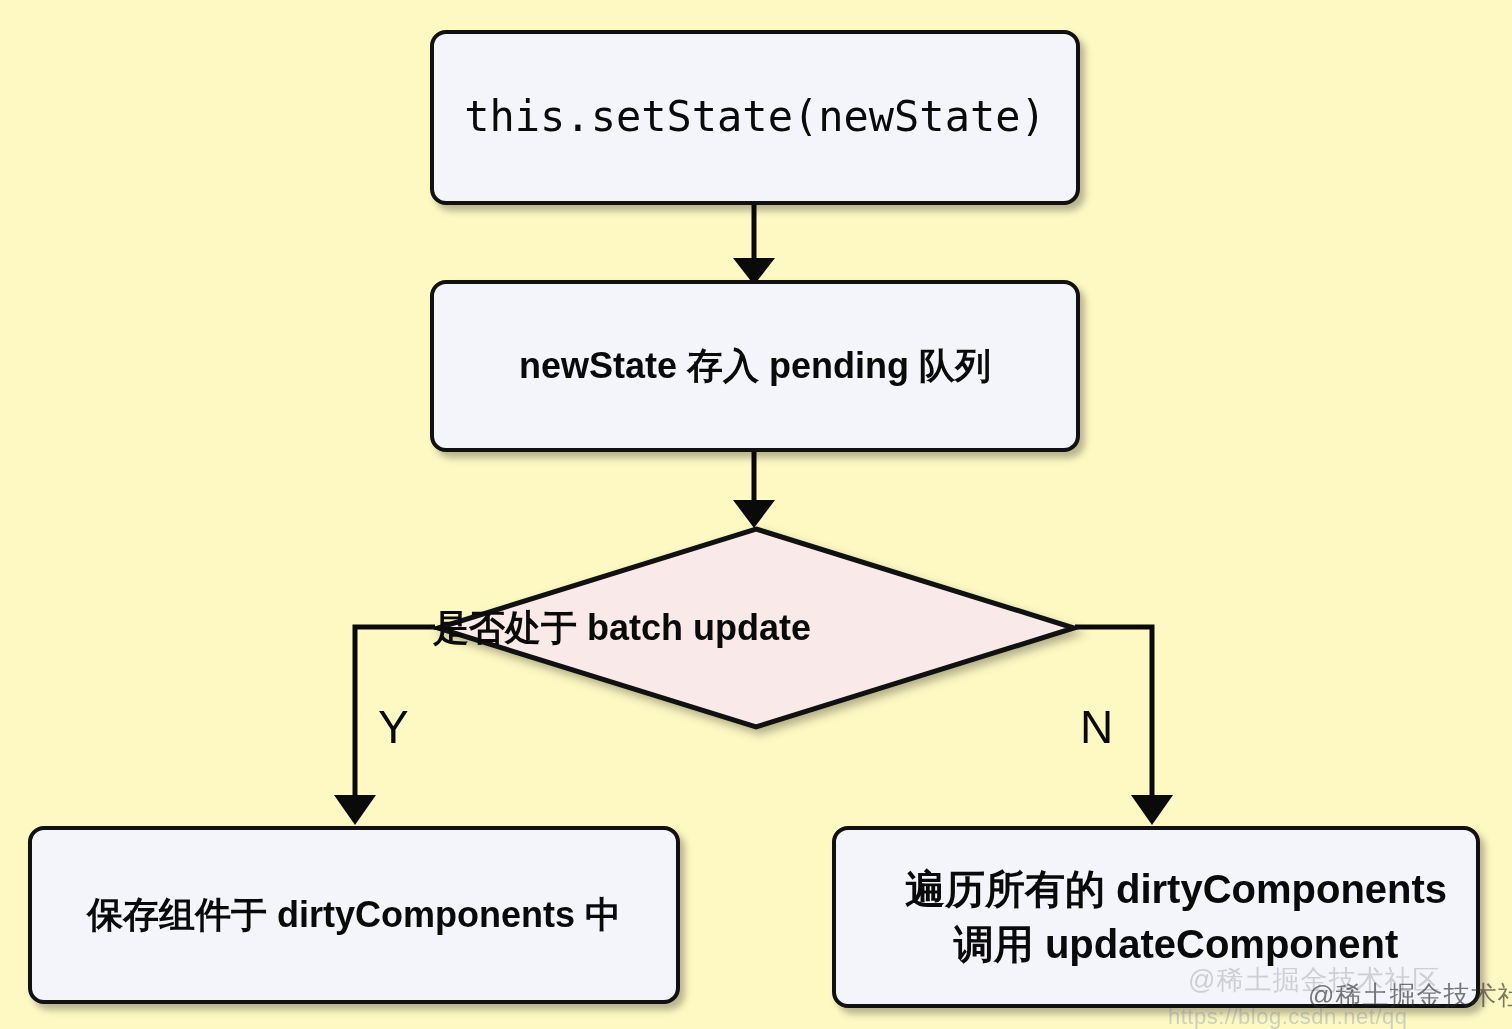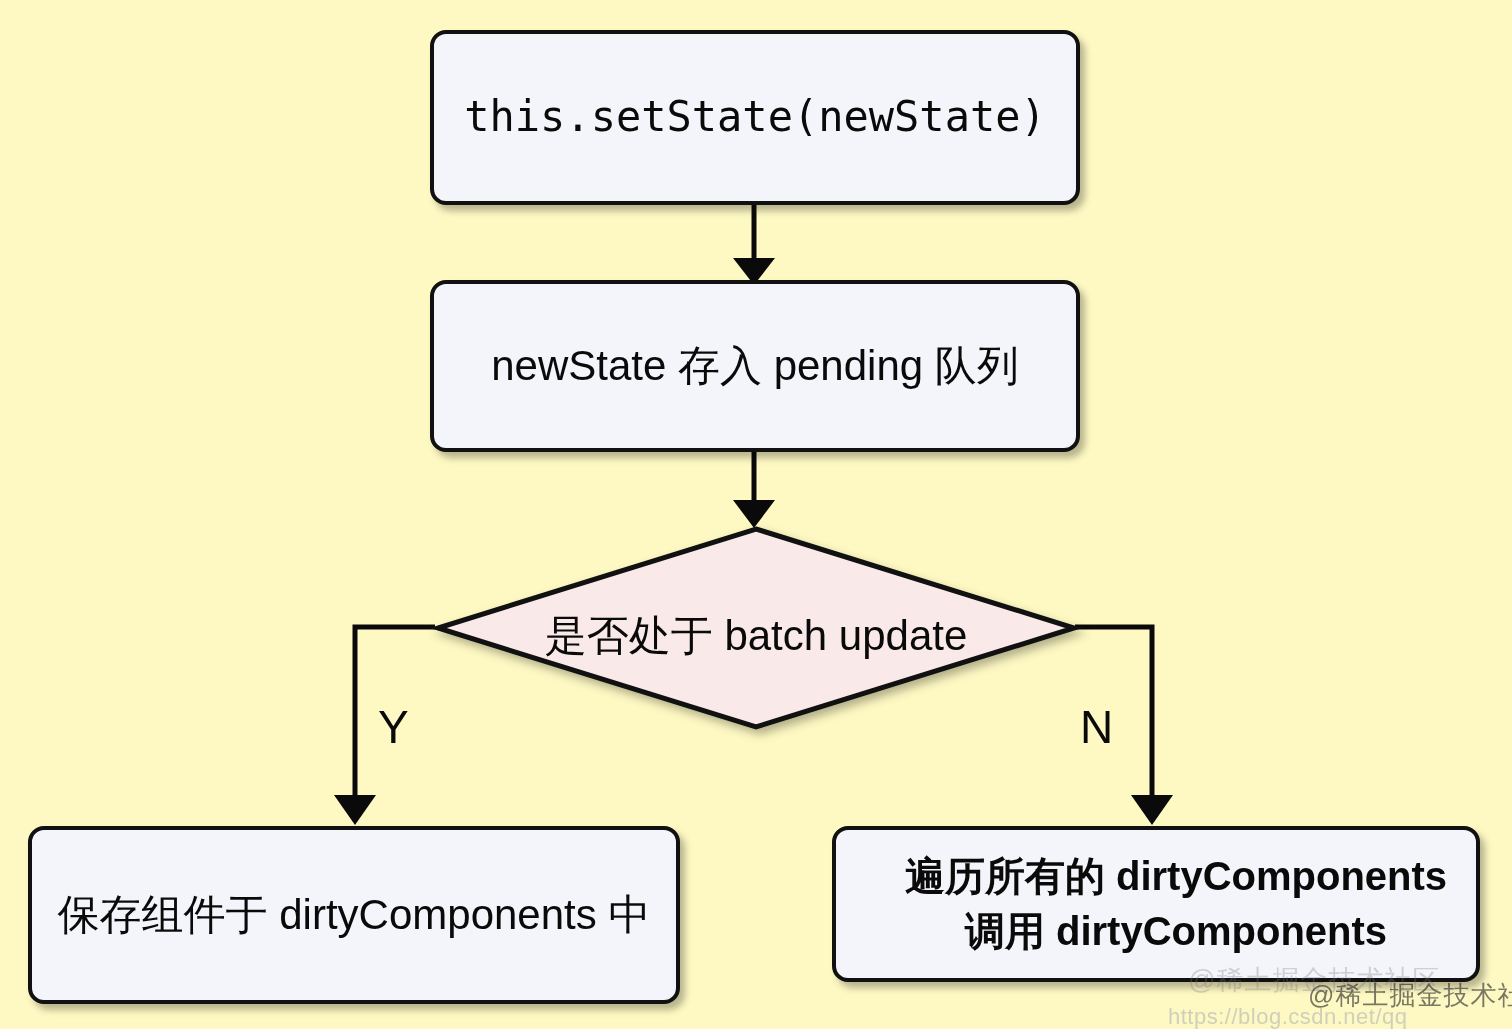--- a/index.html
+++ b/index.html
@@ -34,22 +34,22 @@
   }
   .mono-text {
     font-family: "DejaVu Sans Mono", "Liberation Mono", monospace;
     font-size: 42px;
     letter-spacing: 0px;
     line-height: 1.25;
     white-space: pre;
   }
   .cjk-text {
     font-family: "Liberation Sans", "DejaVu Sans", sans-serif;
-    font-size: 42px;
-    font-weight: 400;
+    font-size: 36px;
+    font-weight: 700;
     line-height: 1.3;
   }
   .cjk-text-multi {
     font-family: "Liberation Sans", "DejaVu Sans", sans-serif;
     font-size: 40px;
     font-weight: 700;
     line-height: 1.38;
   }
 
   
@@ -76,40 +76,39 @@
   }
   #decision-wrap svg {
     position: absolute;
     left: 0;
     top: 0;
     overflow: visible;
   }
   #decision-label {
     position: absolute;
     left: 0;
-    top: 8px;
+    top: 0;
     width: 646px;
     height: 208px;
     display: flex;
     align-items: center;
-    justify-content: center;
     color: #0a0a0a;
   }
   
   #box-dirty {
     left: 28px;
     top: 826px;
     width: 652px;
     height: 178px;
   }
   #box-traverse {
     left: 832px;
     top: 826px;
     width: 648px;
-    height: 156px;
+    height: 182px;
     align-items: center;
     padding-left: 40px;
   }
   #box-traverse .lines {
     padding: 0 10px;
   }
 
   
   .conn {
     position: absolute;
@@ -211,21 +210,21 @@
   <div class="edge-label" id="label-yes">Y</div>
   <div class="edge-label" id="label-no">N</div>
 
   <div class="node process" id="box-dirty">
     <span class="cjk-text">保存组件于 dirtyComponents 中</span>
   </div>
 
   <div class="node process" id="box-traverse">
     <div class="lines cjk-text-multi">
       <div>遍历所有的 dirtyComponents</div>
-      <div>调用 dirtyComponents</div>
+      <div>调用 updateComponent</div>
     </div>
   </div>
 
   <div class="watermark" id="watermark-ghost">@稀土掘金技术社区</div>
   <div class="watermark" id="watermark-main">@稀土掘金技术社区</div>
   <div class="watermark" id="watermark-url">https://blog.csdn.net/qq</div>
 
 </div>
 
 </body></html>

